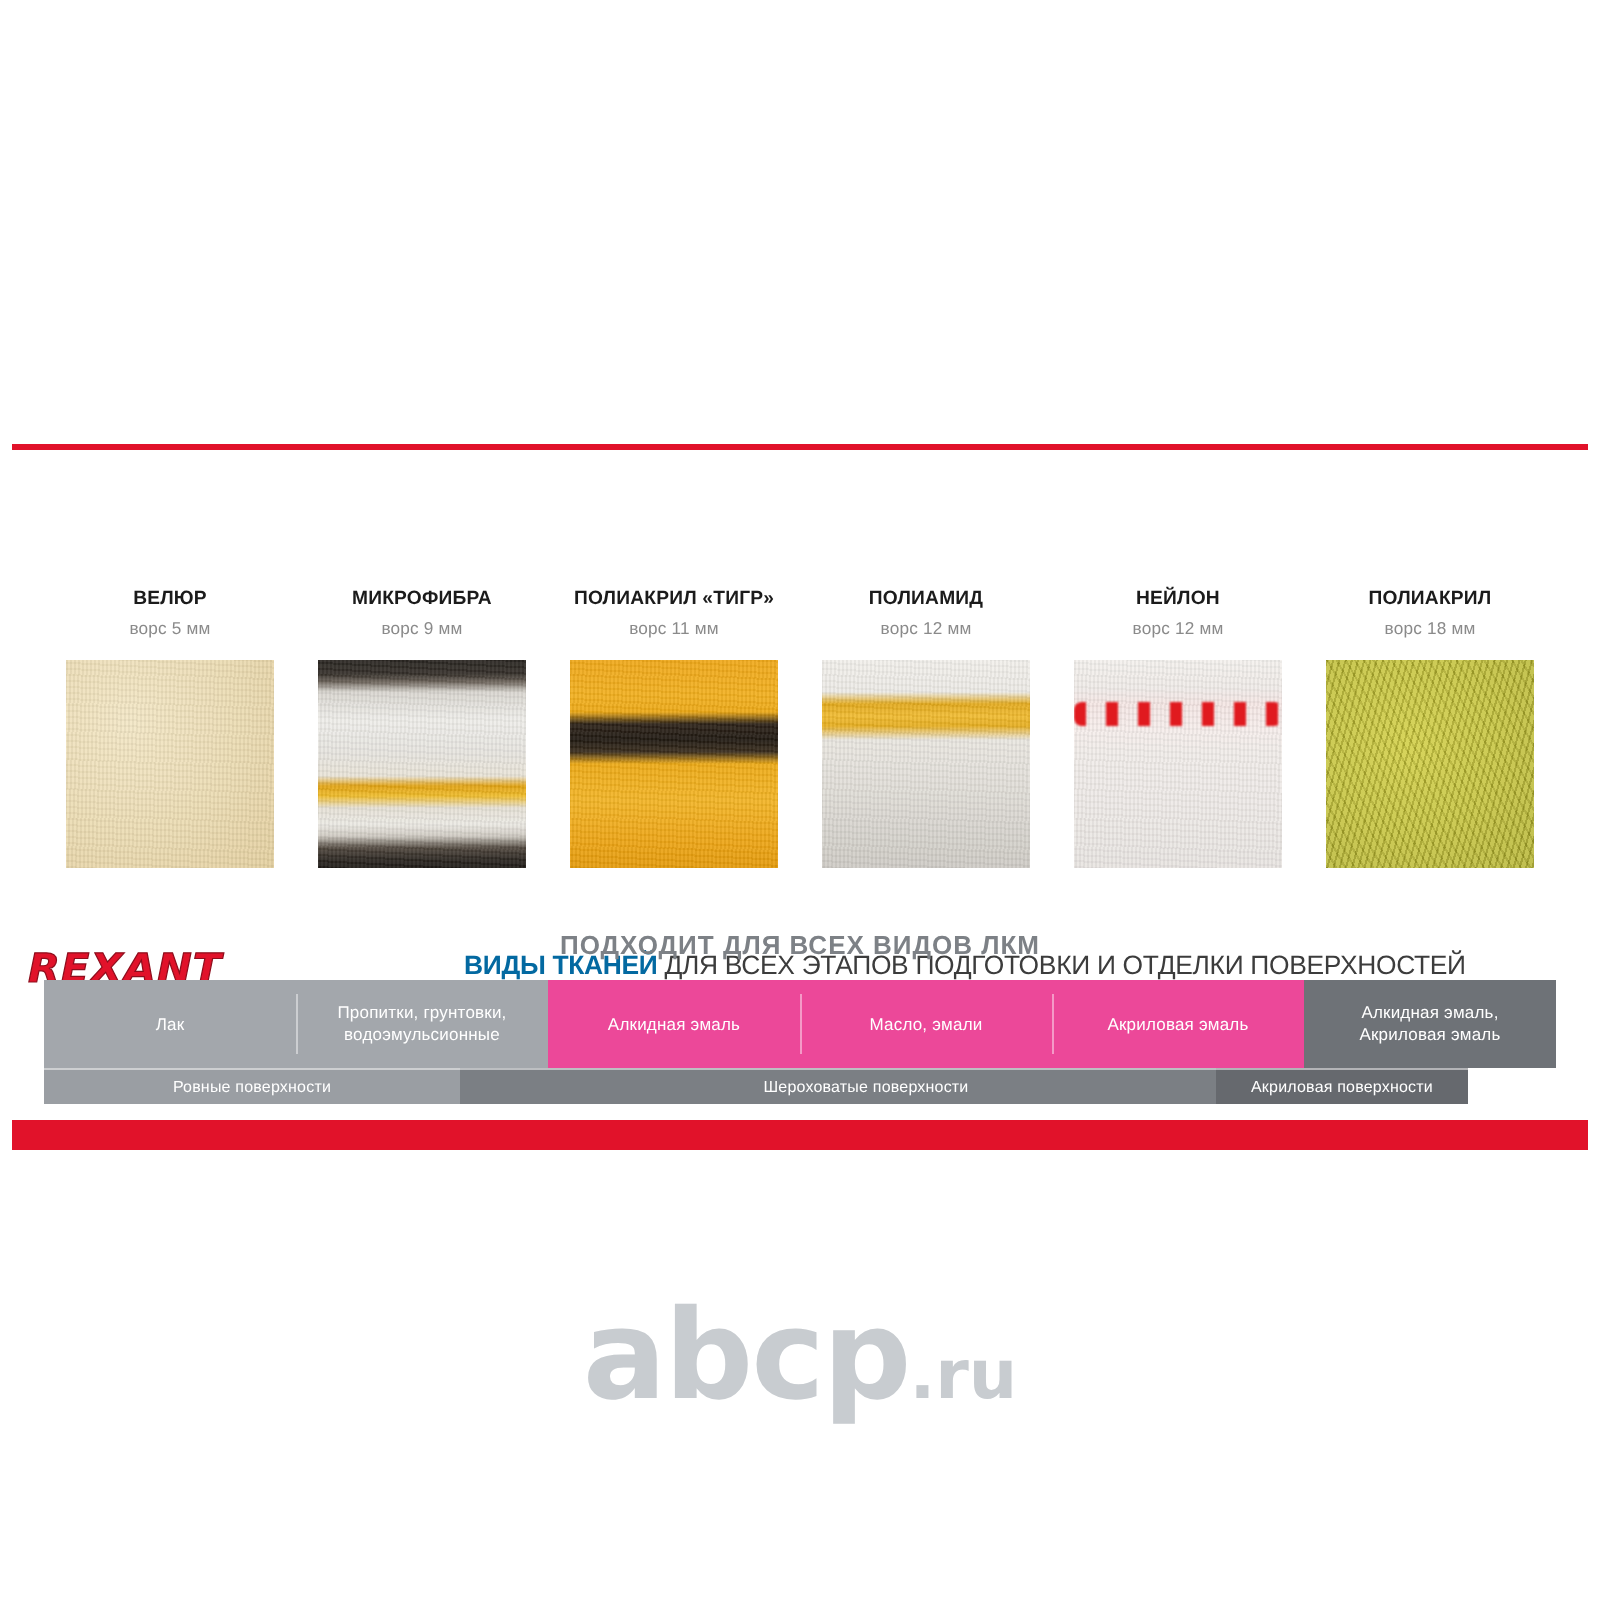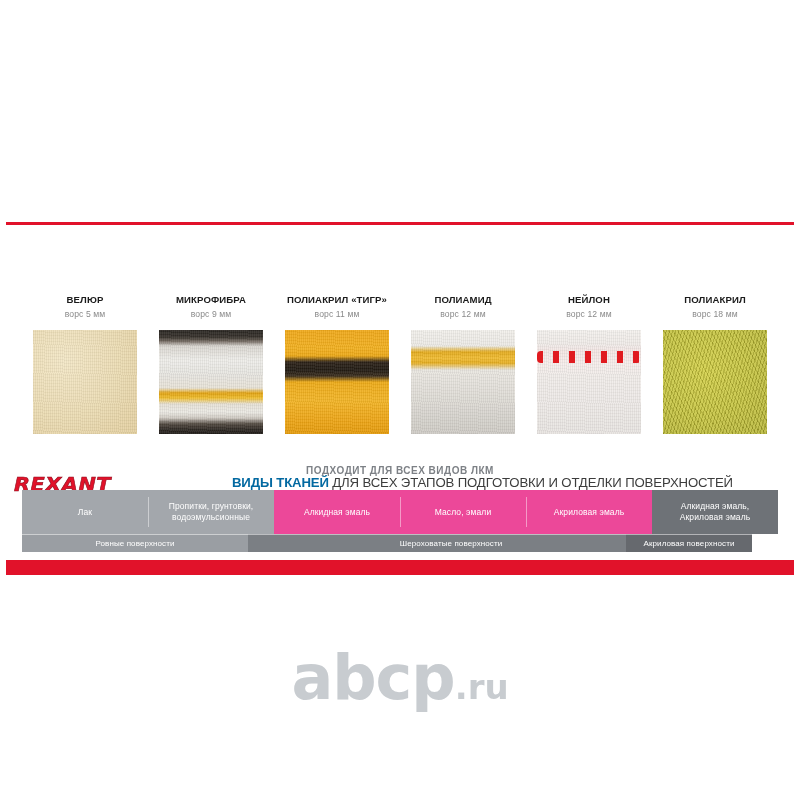--- a/index.html
+++ b/index.html
@@ -198,21 +198,21 @@
     opacity: 1;
   }
 
   
   .subtitle {
     position: absolute;
     left: 0;
     top: 465px;
     width: 800px;
     text-align: center;
-    font-size: 10px;
+    font-size: 13px;
     font-weight: 700;
     letter-spacing: 0.5px;
     color: #7d8186;
   }
 
   
   .table {
     position: absolute;
     left: 22px;
     top: 490px;
@@ -394,21 +394,21 @@
     <div class="table-row-top">
       <div class="cell tone-light" style="width:126px">Лак</div>
       <div class="cell tone-light sep" style="width:126px">Пропитки, грунтовки, водоэмульсионные</div>
       <div class="cell tone-mid" style="width:126px">Алкидная эмаль</div>
       <div class="cell tone-mid sep" style="width:126px">Масло, эмали</div>
       <div class="cell tone-mid sep" style="width:126px">Акриловая эмаль</div>
       <div class="cell tone-dark" style="width:126px">Алкидная эмаль, Акриловая эмаль</div>
     </div>
 
     <div class="table-row-bottom">
-      <div class="foot foot-light" style="width:226px">Ровные поверхности</div>
+      <div class="foot foot-light" style="width:208px">Ровные поверхности</div>
       <div class="foot foot-mid" style="width:378px">Шероховатые поверхности</div>
       <div class="foot foot-dark" style="width:126px">Акриловая поверхности</div>
     </div>
 
     <div class="row-divider"></div>
   </div>
 
   <div class="note-bar"></div>
   <div class="note-text">Длина ворса зависит от высоты рельефа поверхности</div>
 

